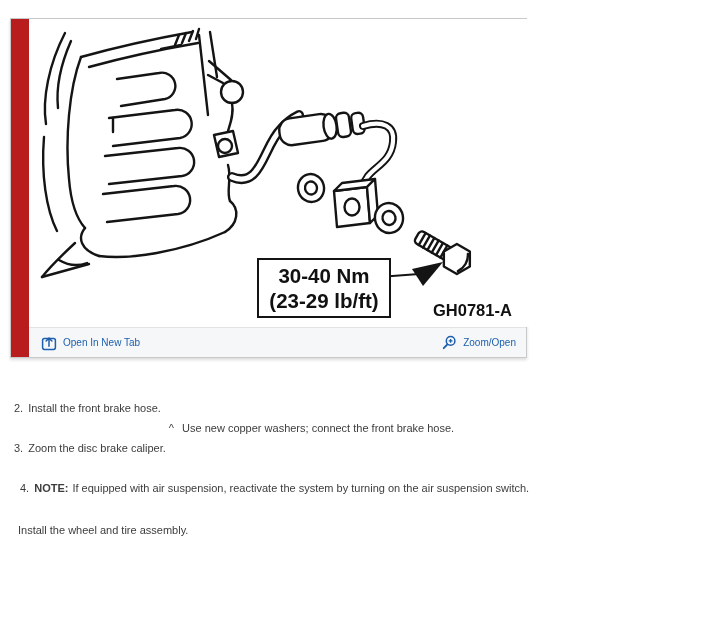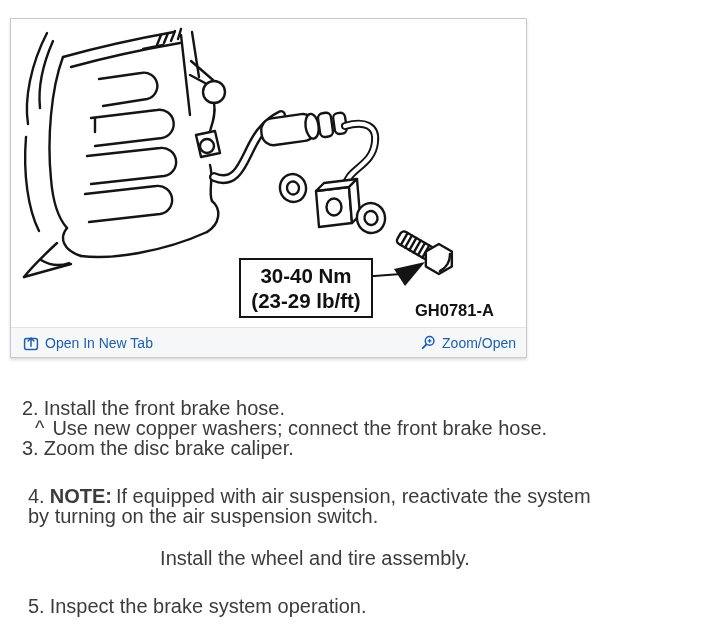--- a/index.html
+++ b/index.html
@@ -4,42 +4,43 @@
 <style>
   * { margin:0; padding:0; box-sizing:border-box; }
   html,body { width:728px; height:629px; background:#ffffff; overflow:hidden;
               font-family:"Liberation Sans", sans-serif; }
 
   
   .card {
     position:absolute; left:10px; top:18px; width:517px;
     border:1px solid #c9c9c9; background:#b91c1c;
     box-shadow:0 2px 3px rgba(0,0,0,0.14);
+    padding-left:18px;
   }
   .card-image { width:515px; height:308px; background:#ffffff; }
   .card-image svg { display:block; }
   .card-footer {
     height:30px; background:#f6f7f8; border-top:1px solid #e3e3e3;
     display:flex; align-items:center; justify-content:space-between;
     padding:0 10px 0 12px;
   }
   .footer-link {
     display:flex; align-items:center; gap:6px;
-    color:#1d5fae; font-size:14px; text-decoration:none; cursor:pointer;
+    color:#1d5fae; font-size:10px; text-decoration:none; cursor:pointer;
   }
   .footer-link svg { display:block; }
 
   
-  .steps { position:absolute; left:8px; top:398px; width:596px;
-           color:#3c3c3c; font-size:20px; }
+  .steps { position:absolute; left:0; top:398px; width:596px;
+           color:#3c3c3c; font-size:11px; }
   .step-row  { line-height:20px; padding-left:14px; }
-  .sub-row   { line-height:20px; padding-left:27px; }
+  .sub-row   { line-height:20px; padding-left:27px;text-align:center; }
   .sub-row .marker { display:inline-block; margin-right:8px; }
-  .gap20 { margin-top:28px;padding-left:20px; }
-  .gap22 { margin-top:22px;text-align:center; }
+  .gap20 { margin-top:20px;padding-left:20px; }
+  .gap22 { margin-top:22px; }
   .wheel-row { line-height:20px; padding-left:18px; }
   .num { margin-right:5px; }
   .note-label { font-weight:bold; margin-right:4px; }
 
   
   .la { stroke:#141414; fill:none; stroke-width:2.4; stroke-linecap:round; stroke-linejoin:round; }
   .laf { stroke:#141414; fill:#ffffff; stroke-width:2.4; stroke-linejoin:round; }
   .dlabel { font-family:"Liberation Sans", sans-serif; font-weight:bold; fill:#111; }
 </style>
 </head>
@@ -162,16 +163,13 @@
   </div>
   <div class="step-row">
     <span class="num">3.</span><span>Zoom the disc brake caliper.</span>
   </div>
   <div class="step-row gap20">
     <span class="num">4.</span><span class="note-label">NOTE:</span><span>If equipped with air suspension, reactivate the system by turning on the air suspension switch.</span>
   </div>
   <div class="wheel-row gap22">
     <span>Install the wheel and tire assembly.</span>
   </div>
-  <div class="step-row gap20">
-    <span class="num">5.</span><span>Inspect the brake system operation.</span>
-  </div>
 </div>
 
 </body></html>

